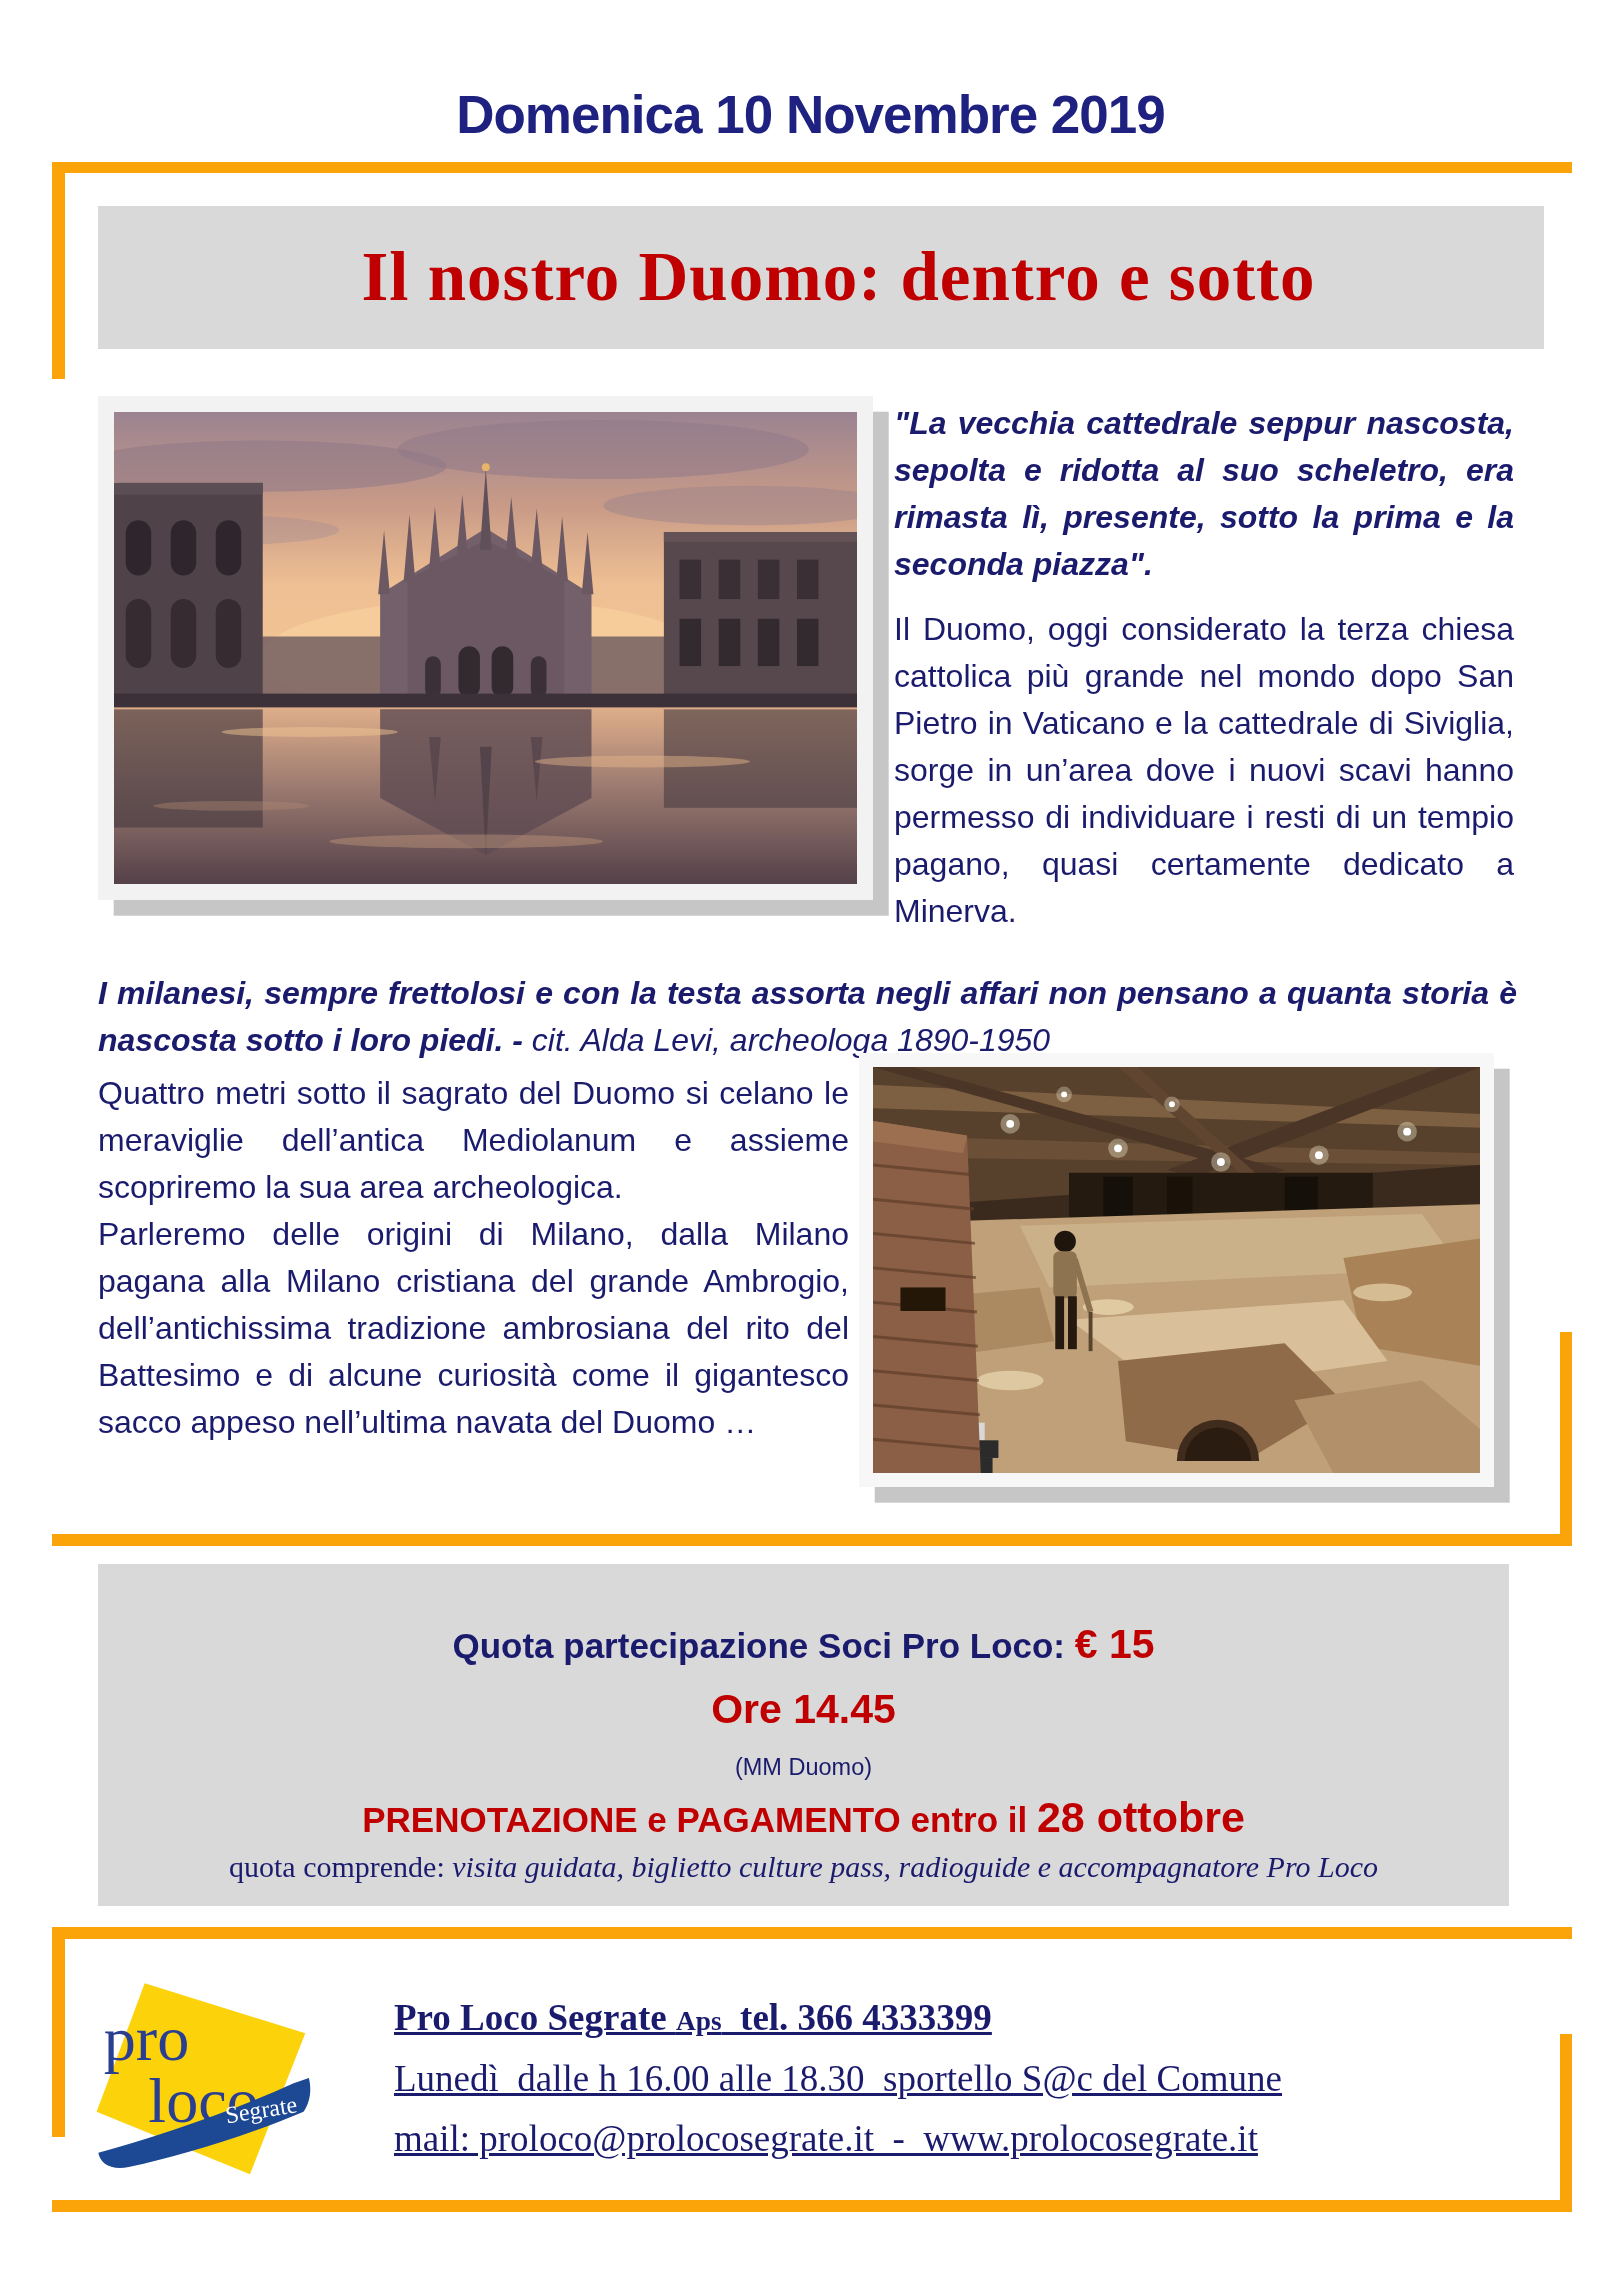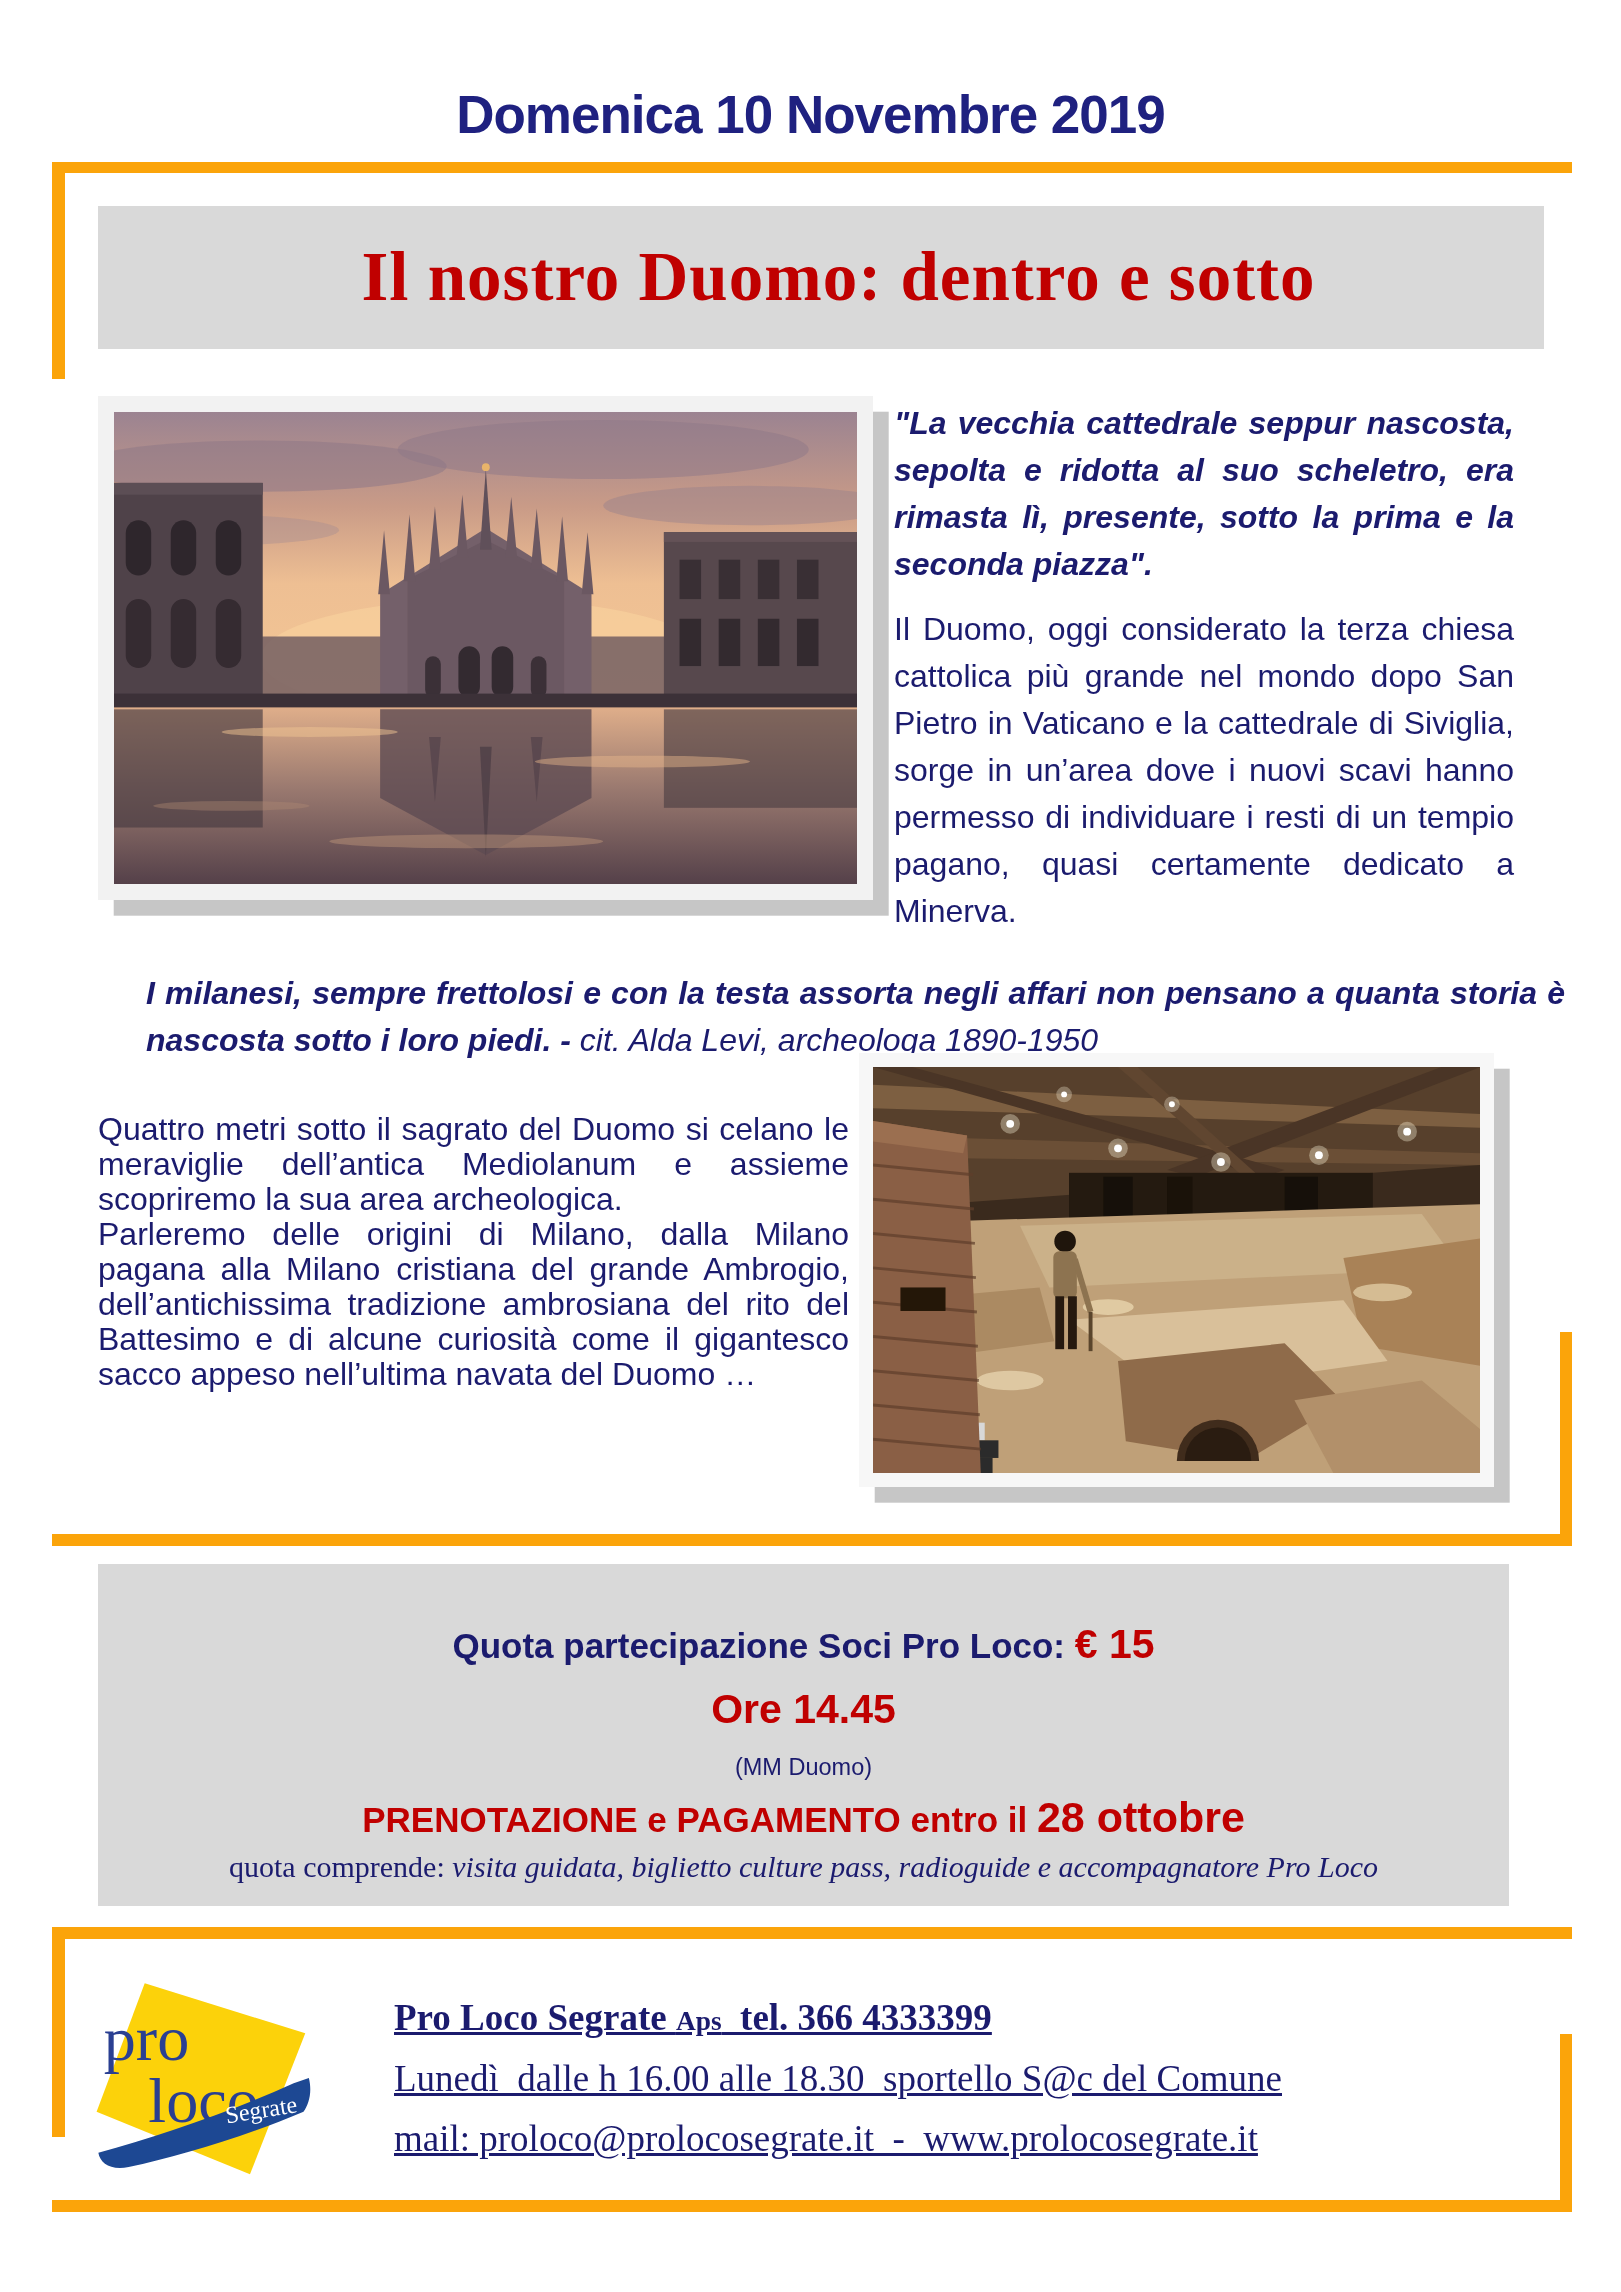--- a/index.html
+++ b/index.html
@@ -41,27 +41,27 @@
   .pf1{left:98px;top:396px;width:775px;height:504px;padding:15.7px;}
   .pf2{left:859px;top:1053px;width:635px;height:434px;padding:13.7px;background:#f7f7f7;}
   .col-right{
     position:absolute;left:894px;top:400px;width:620px;
     font-size:32px;line-height:47px;color:#1b1b6e;text-align:justify;
   }
   .quote{font-weight:bold;font-style:italic;margin:0 0 17.6px 0;}
   .para{margin:0;}
   .citation{
     position:absolute;left:98px;top:970px;width:1419px;
-    font-size:32px;line-height:47px;color:#1b1b6e;text-align:justify;margin-left:48px;
+    font-size:32px;line-height:47px;color:#1b1b6e;text-align:justify;
   }
   .citation .b{font-weight:bold;font-style:italic;}
   .citation .s{font-style:italic;}
   .col-left2{
     position:absolute;left:98px;top:1070px;width:751px;
-    font-size:32px;line-height:35px;color:#1b1b6e;text-align:justify;margin-top:42px;
+    font-size:32px;line-height:47px;color:#1b1b6e;text-align:justify;
   }
   .info-box{
     position:absolute;left:98px;top:1564px;width:1411px;height:342px;
     background:#d9d9d9;display:flex;flex-direction:column;align-items:center;
     box-sizing:border-box;padding-top:35px;text-align:center;justify-content:center;
   }
   .ib-l1{font-size:35px;font-weight:bold;color:#1b1b6e;margin-bottom:17.6px;}
   .ib-l1 .price{font-size:41px;color:#c00000;}
   .ib-l2{font-size:41px;font-weight:bold;color:#c00000;margin-bottom:21.6px;}
   .ib-l3{font-size:33px;font-weight:bold;color:#1b1b6e;margin-bottom:2px;}

